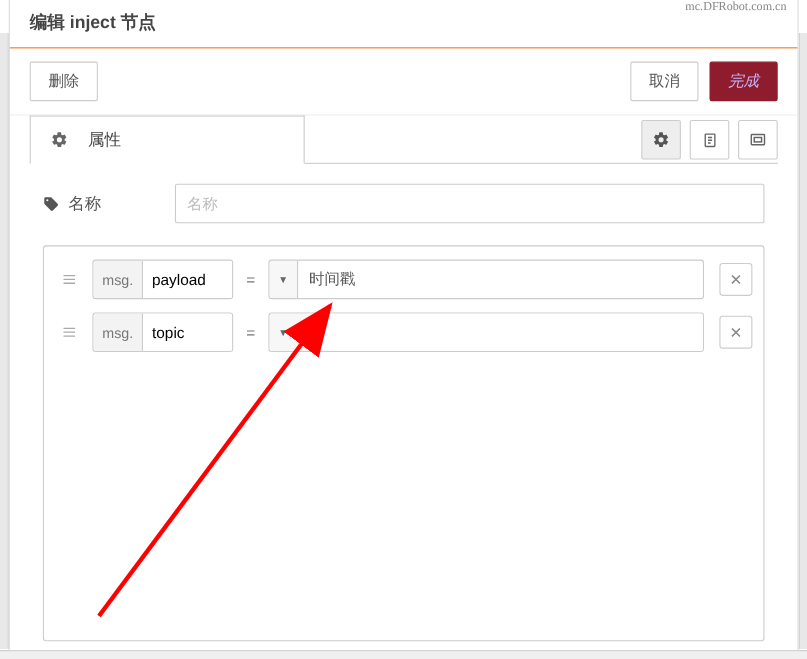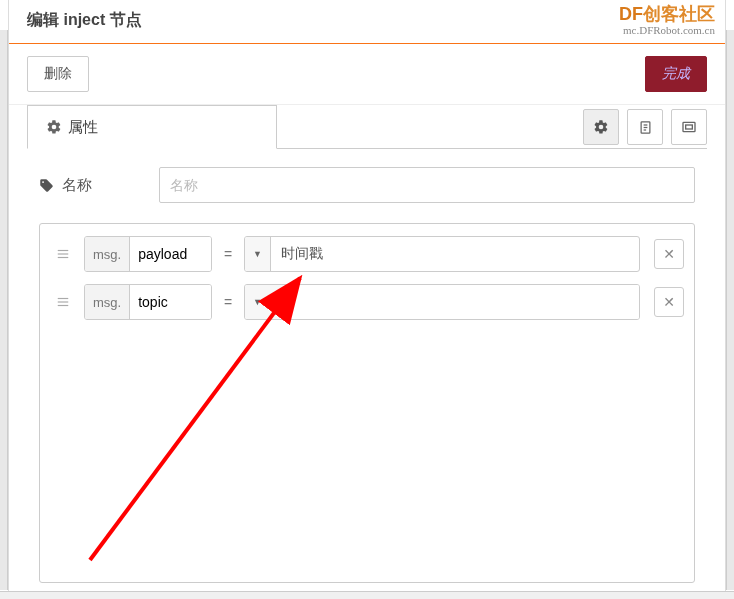--- a/index.html
+++ b/index.html
@@ -85,21 +85,21 @@
     content: "";
     position: absolute;
     left: 18px; right: 18px; bottom: 0;
     height: 1px;
     background: #ccc;
     z-index: 0;
   }
   .tab {
     display: flex;
     align-items: center;
-    gap: 6px;
+    gap: 18px;
     padding: 0 18px;
     border: 1px solid #ccc;
     border-bottom: 1px solid #fff;
     background: #fff;
     font-size: 15px;
     color: #444;
     cursor: pointer;
     position: relative;
     z-index: 1;
     min-width: 250px;
@@ -236,31 +236,31 @@
 </head>
 <body>
 
 <div class="bg-edge left"></div>
 <div class="bg-edge right"></div>
 <div class="bg-edge bottom"></div>
 
 <div class="panel">
 
   <div class="watermark">
-    <div class="line1"><span class="df">DF</span><span>创客社区</span></div>
     <div class="line2">mc.DFRobot.com.cn</div>
   </div>
 
   <div class="header">
     <div class="title">编辑 inject 节点</div>
   </div>
 
   <div class="action-row">
     <button class="btn">删除</button>
     <div class="spacer"></div>
+    <button class="btn">取消</button>
     <button class="btn btn-primary">完成</button>
   </div>
 
   <div class="tabs-row">
     <div class="tab">
       <span>
         <svg width="16" height="16" viewBox="0 0 24 24" fill="#666">
             <path d="M19.14,12.94a7,7,0,0,0,.05-.94,7,7,0,0,0-.05-.94l2.11-1.65a.5.5,0,0,0,.12-.64l-2-3.46a.5.5,0,0,0-.61-.22l-2.49,1a7,7,0,0,0-1.62-.94L14.4,2.5A.5.5,0,0,0,13.9,2H9.9a.5.5,0,0,0-.5.42L9.15,5.15a7,7,0,0,0-1.62.94l-2.49-1a.5.5,0,0,0-.61.22l-2,3.46a.5.5,0,0,0,.12.64L4.66,11.06a7,7,0,0,0,0,1.88L2.55,14.59a.5.5,0,0,0-.12.64l2,3.46a.5.5,0,0,0,.61.22l2.49-1a7,7,0,0,0,1.62.94l.25,2.65a.5.5,0,0,0,.5.42h4a.5.5,0,0,0,.5-.42l.25-2.65a7,7,0,0,0,1.62-.94l2.49,1a.5.5,0,0,0,.61-.22l2-3.46a.5.5,0,0,0-.12-.64ZM12,15.5A3.5,3.5,0,1,1,15.5,12,3.5,3.5,0,0,1,12,15.5Z"></path>
           </svg>
       </span>

